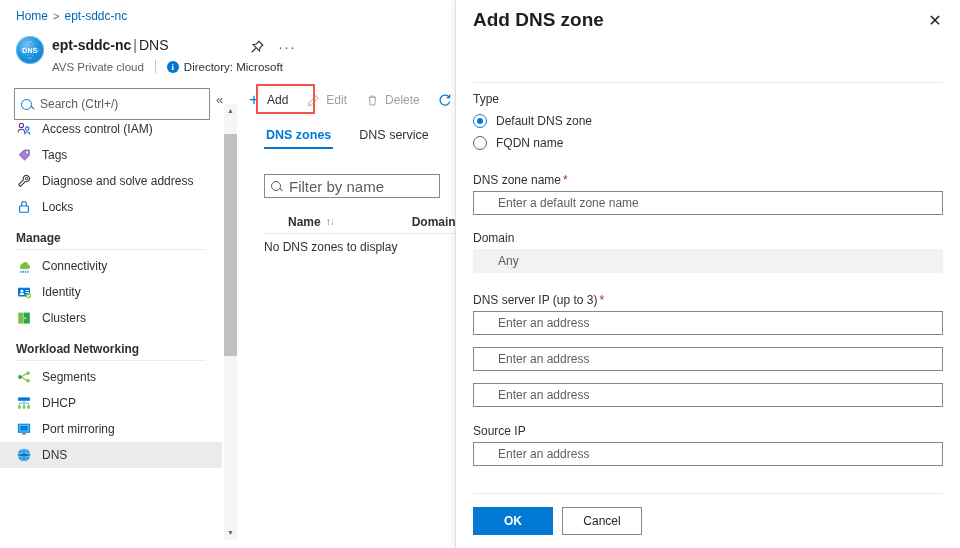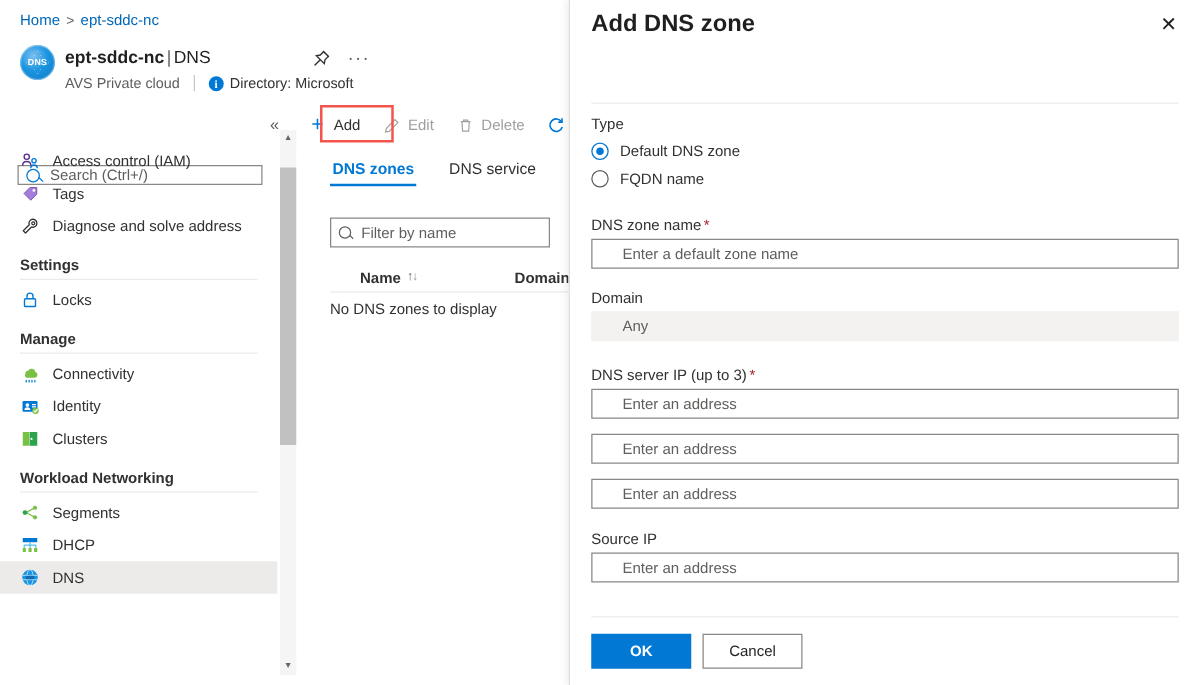--- a/index.html
+++ b/index.html
@@ -45,21 +45,21 @@
   .pin-btn { position:absolute; left:248px; top:38px; width:18px; height:18px; cursor:pointer; }
   .more-btn { position:absolute; left:278px; top:38px; width:18px; height:18px; cursor:pointer; color:#605e5c; text-align:center; font-size:15px; line-height:18px; letter-spacing:1px; }
 
   .subtitle-row { position:absolute; left:52px; top:60px; display:flex; align-items:flex-end; font-size:11.5px; color:#605e5c; white-space:nowrap; }
   .subtitle-row .divider { width:1px; height:13px; background:#c8c6c4; margin:0 11px; }
   .info-dot { width:12px; height:12px; border-radius:50%; background:#0078d4; color:#fff; font-size:9px; font-weight:bold; line-height:12px; text-align:center; margin-right:5px; font-family:"Liberation Serif", serif; }
   .subtitle-row .dir { color:#323130; }
 
   
   #sidebar { position:absolute; left:0; top:84px; width:222px; height:464px; background:#fff; }
-  .search-wrap { position:absolute; left:14px; top:4px; width:196px; height:16px; border:1px solid #8a8886; background:#fff; display:flex; align-items:center; padding:0 6px;margin-top:44px; }
+  .search-wrap { position:absolute; left:14px; top:4px; width:196px; height:32px; border:1px solid #8a8886; background:#fff; display:flex; align-items:center; padding:0 6px; }
   .search-wrap .mag { width:11px; height:11px; border:1.4px solid #0078d4; border-radius:50%; position:relative; margin-right:6px; flex:0 0 auto; }
   .search-wrap .mag::after { content:""; position:absolute; width:5px; height:1.4px; background:#0078d4; transform:rotate(45deg); right:-4px; bottom:0px; }
   .search-wrap input { border:0; outline:0; font-family:inherit; font-size:12px; color:#323130; width:100%; background:transparent; }
   .search-wrap input::placeholder { color:#605e5c; }
   .collapse-btn { position:absolute; left:216px; top:8px; color:#605e5c; font-size:13px; cursor:pointer; }
 
   .nav-scroll { position:absolute; left:0; top:32px; width:222px; height:432px; overflow:hidden; }
   .nav-item { position:relative; height:26px; display:flex; align-items:center; padding-left:16px; cursor:pointer; font-size:12px; color:#323130; }
   .nav-item.selected { background:#edebe9; }
   .nav-item .ico { width:16px; height:16px; margin-right:10px; flex:0 0 auto; display:flex; align-items:center; justify-content:center; }
@@ -85,21 +85,21 @@
   .highlight-box { position:absolute; left:256px; top:84px; width:59px; height:30px; border:2px solid #f3554c; pointer-events:none; z-index:40; }
 
   .tabs { position:absolute; left:26px; top:44px; display:flex; }
   .tab { position:relative; font-size:12.5px; color:#323130; padding:0 2px 7px 2px; margin-right:24px; cursor:pointer; white-space:nowrap; }
   .tab.active { color:#0078d4; font-weight:600; }
   .tab.active::after { content:""; position:absolute; left:0; right:0; bottom:0; height:2px; background:#0078d4; }
 
   .filter-box { position:absolute; left:26px; top:90px; width:176px; height:24px; border:1px solid #8a8886; display:flex; align-items:center; padding:0 6px; background:#fff; }
   .filter-box .mag { width:10px; height:10px; border:1.3px solid #605e5c; border-radius:50%; position:relative; margin-right:6px; flex:0 0 auto; }
   .filter-box .mag::after { content:""; position:absolute; width:4px; height:1.3px; background:#605e5c; transform:rotate(45deg); right:-3px; bottom:0; }
-  .filter-box input { border:0; outline:0; font-size:12px; font-family:inherit; width:100%; background:transparent; color:#323130; }
+  .filter-box input { border:0; outline:0; font-size:15px; font-family:inherit; width:100%; background:transparent; color:#323130; }
   .filter-box input::placeholder { color:#605e5c; }
 
   .table-head { position:absolute; left:26px; top:126px; width:230px; height:24px; display:flex; align-items:center; border-bottom:1px solid #edebe9; }
   .th { font-size:12px; font-weight:600; color:#323130; display:flex; align-items:center; white-space:nowrap; cursor:pointer; }
   .th.name { margin-left:24px; }
   .th.domain { margin-left:78px; }
   .sort-ico { margin-left:5px; color:#605e5c; font-size:10px; letter-spacing:-1px; }
   .sort-ico .dn { color:#a19f9d; }
   .empty-row { position:absolute; left:26px; top:156px; font-size:12px; color:#323130; white-space:nowrap; }
 
@@ -209,24 +209,20 @@
         <div class="nav-item">
           <span class="ico">
             <svg width="16" height="16" viewBox="0 0 16 16">
               <path d="M10.4 2.4a3.2 3.2 0 0 0-3.0 4.4L2.6 11.6l1.8 1.8 4.8-4.8a3.2 3.2 0 1 0 1.2-6.2z" fill="none" stroke="#323130" stroke-width="1.05" stroke-linejoin="round"></path>
               <circle cx="10.6" cy="5.6" r="1.2" fill="none" stroke="#323130" stroke-width="1"></circle>
             </svg>
           </span>
           <span>Diagnose and solve address</span>
         </div>
 
-        <div class="nav-group">
-          <div class="g-label">Settings</div>
-          <div class="g-rule"></div>
-        </div>
         <div class="nav-item">
           <span class="ico">
             <svg width="16" height="16" viewBox="0 0 16 16">
               <rect x="3.6" y="7.0" width="8.8" height="6.2" rx="0.7" fill="none" stroke="#0078d4" stroke-width="1.1"></rect>
               <path d="M5.6 7.0 V4.9a2.4 2.4 0 0 1 4.8 0 V7.0" fill="none" stroke="#0078d4" stroke-width="1.1"></path>
             </svg>
           </span>
           <span>Locks</span>
         </div>
 
@@ -291,20 +287,30 @@
             <svg width="16" height="16" viewBox="0 0 16 16">
               <rect x="2.2" y="2.4" width="11.6" height="3.4" fill="#0078d4"></rect>
               <path d="M8.0 5.8 V8.0 M3.4 8.0 H12.6 M3.4 8.0 V10.2 M8.0 8.0 V10.2 M12.6 8.0 V10.2" stroke="#50c0f0" stroke-width="1"></path>
               <rect x="2.2" y="10.4" width="2.5" height="3.2" fill="#7ac143"></rect>
               <rect x="6.8" y="10.4" width="2.5" height="3.2" fill="#7ac143"></rect>
               <rect x="11.3" y="10.4" width="2.5" height="3.2" fill="#7ac143"></rect>
             </svg>
           </span>
           <span>DHCP</span>
         </div>
+        <div class="nav-item">
+          <span class="ico">
+            <svg width="16" height="16" viewBox="0 0 16 16">
+              <rect x="2.4" y="3.2" width="11.2" height="8.0" fill="#50c0f0" stroke="#0078d4" stroke-width="1"></rect>
+              <rect x="4.4" y="5.0" width="7.2" height="4.4" fill="#0078d4"></rect>
+              <path d="M6.0 12.9h4.0" stroke="#605e5c" stroke-width="1.2"></path>
+            </svg>
+          </span>
+          <span>Port mirroring</span>
+        </div>
         <div class="nav-item selected">
           <span class="ico">
             <svg width="16" height="16" viewBox="0 0 16 16">
               <circle cx="8" cy="8" r="6.2" fill="#1a94e0"></circle>
               <ellipse cx="8" cy="8" rx="2.6" ry="6.2" fill="none" stroke="#bfe4fa" stroke-width=".7"></ellipse>
               <path d="M2.1 6.3h11.8M2.1 9.7h11.8" stroke="#bfe4fa" stroke-width=".7"></path>
               <rect x="4.6" y="6.6" width="6.8" height="2.8" fill="#0f6cb4"></rect>
             </svg>
           </span>
           <span>DNS</span>

